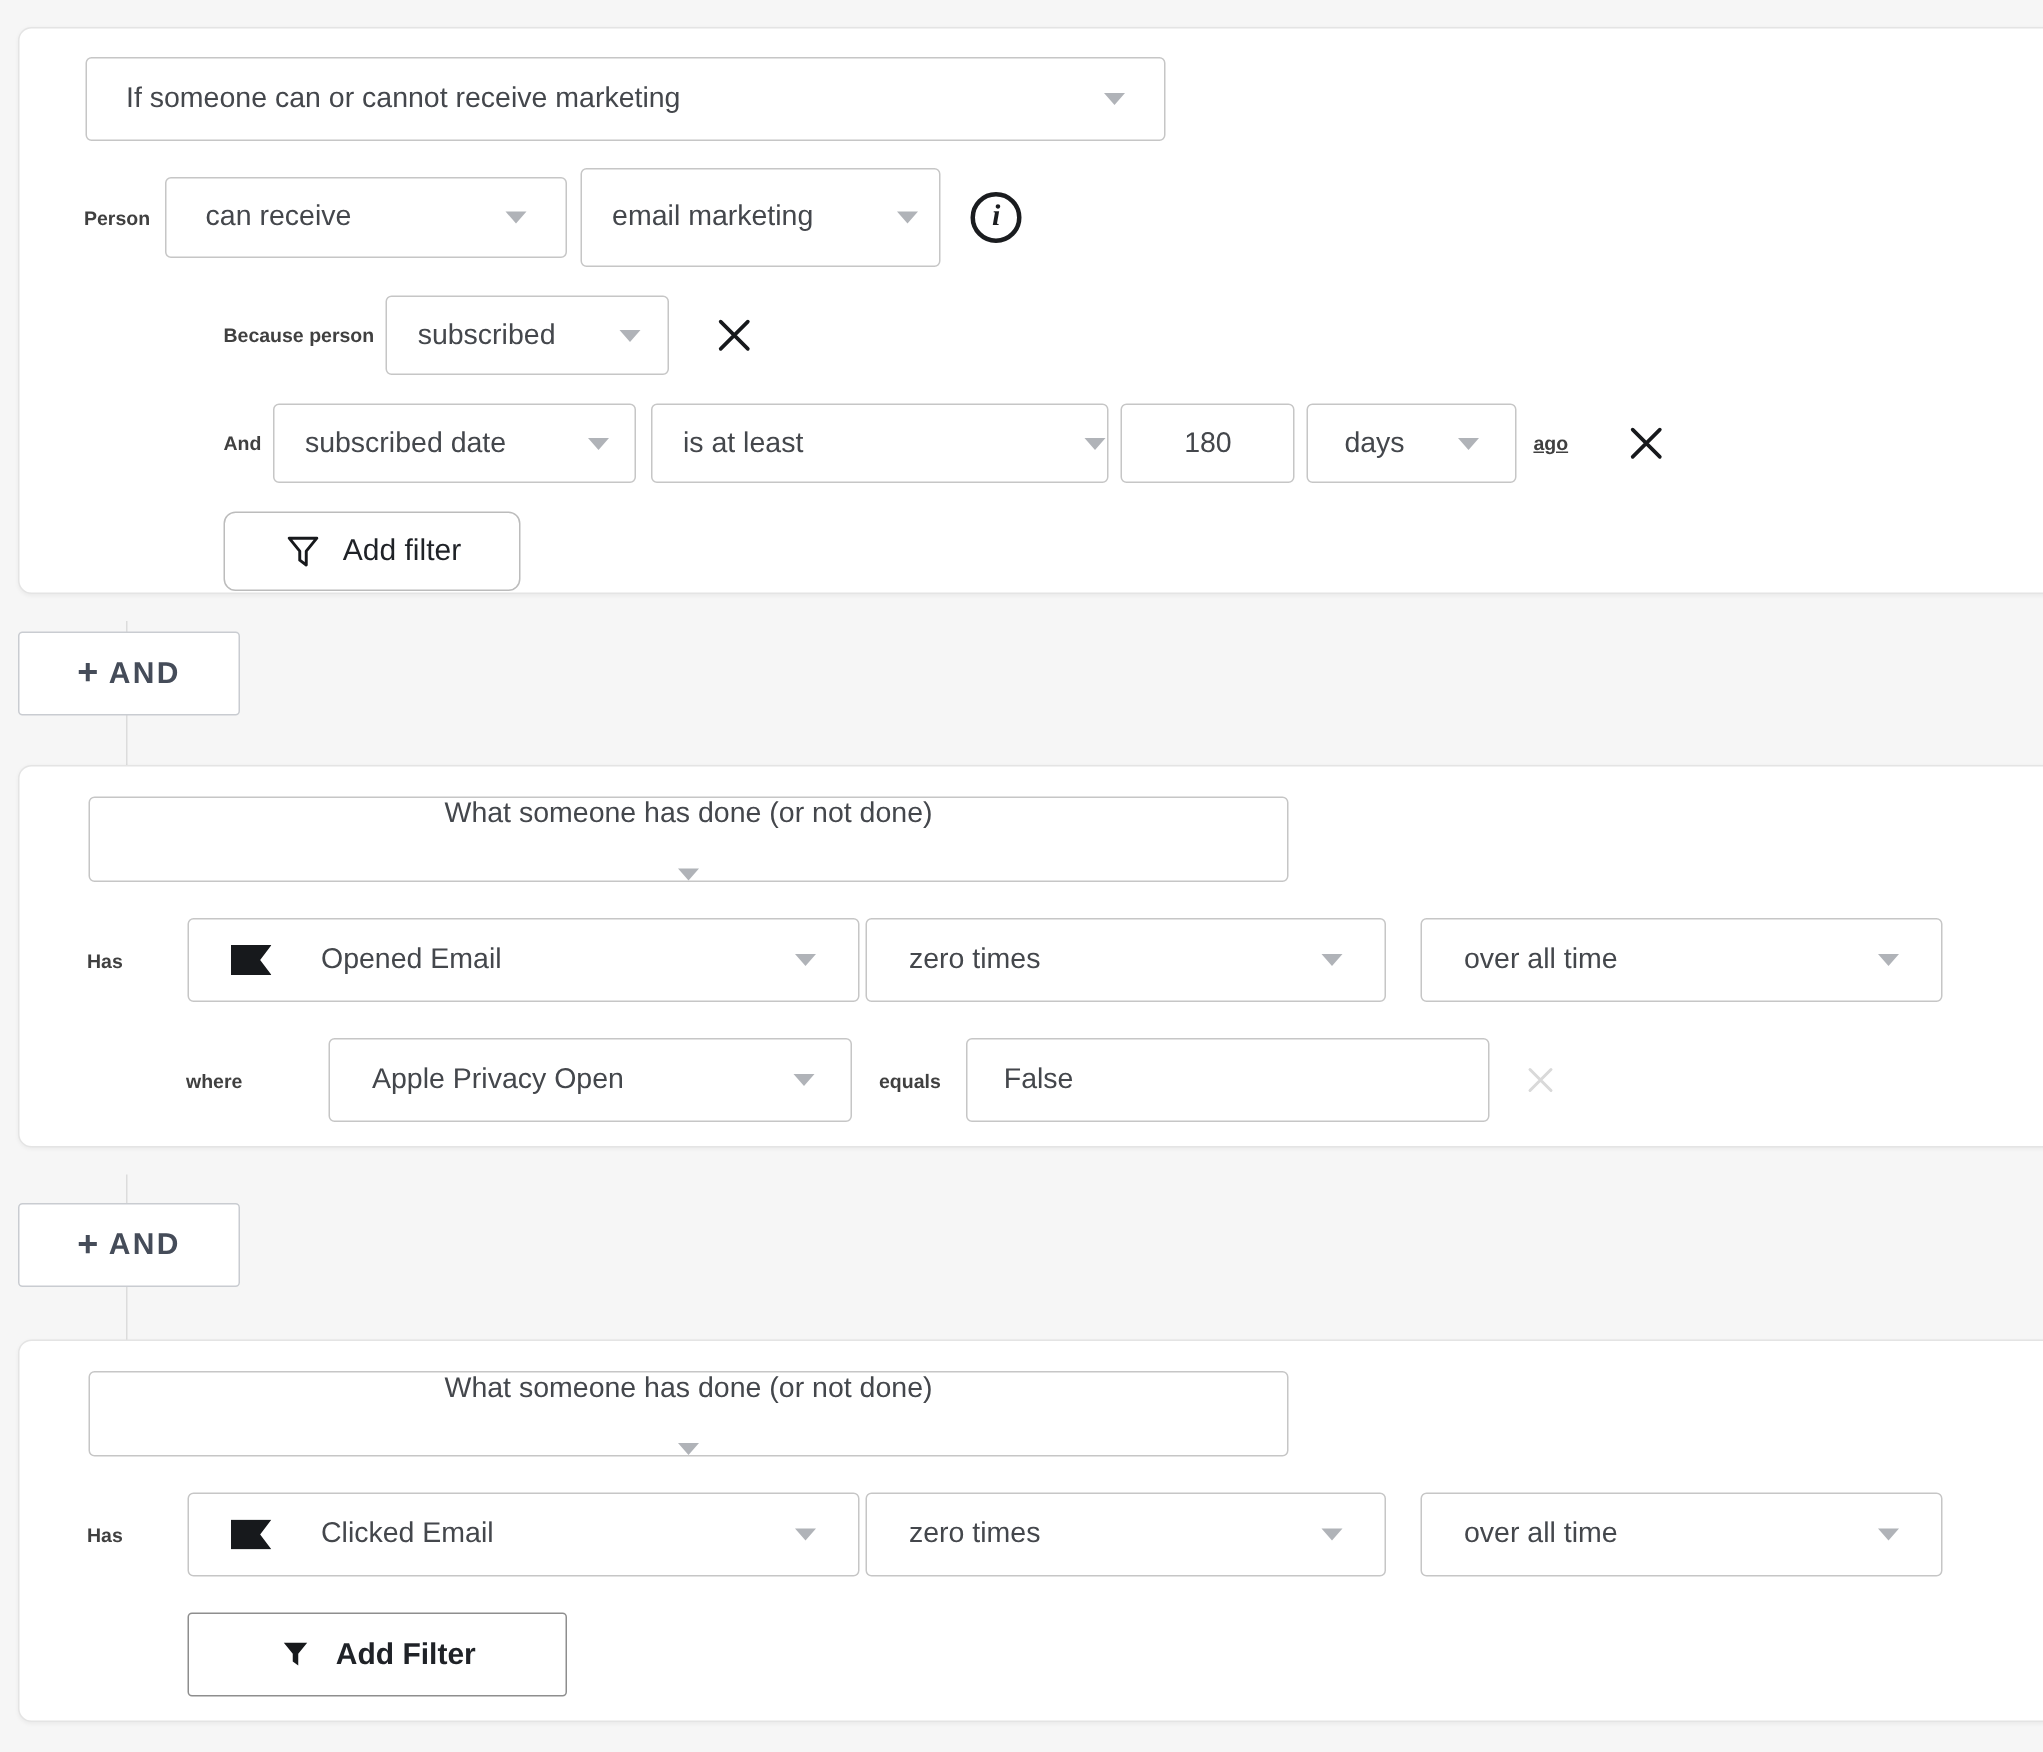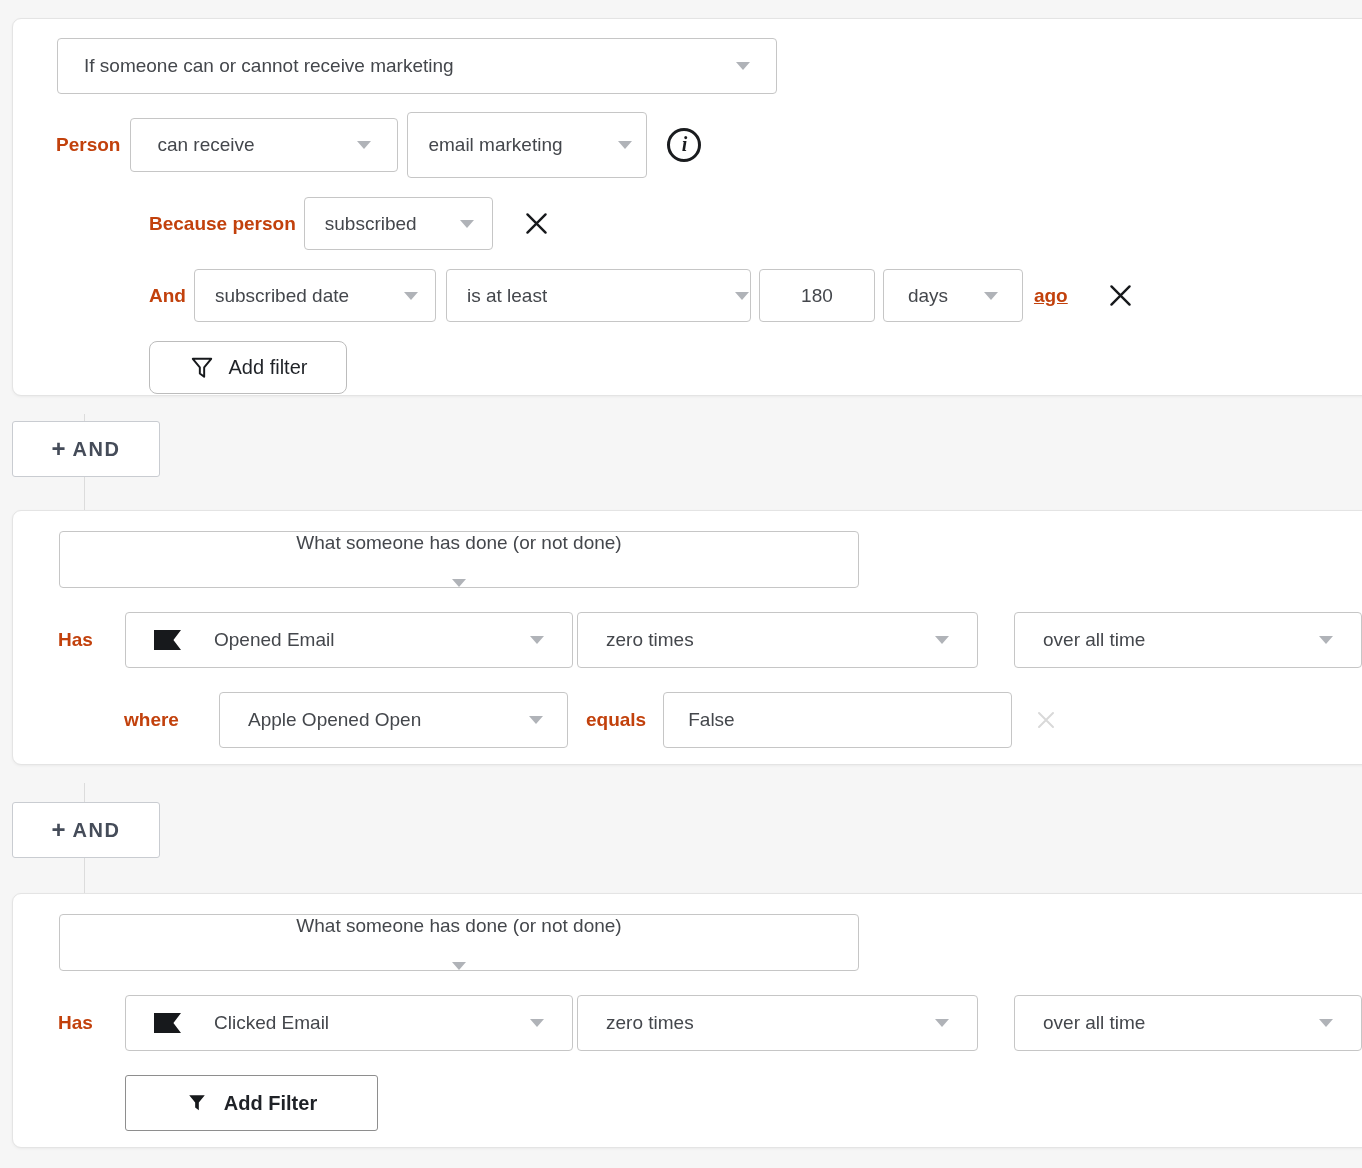--- a/index.html
+++ b/index.html
@@ -50,21 +50,21 @@
     font-size: 19px; color: #44474c; cursor: pointer; gap: 15px;
   }
   .ctl .txt { white-space: nowrap; overflow: hidden; }
 
   .chev {
     width: 0; height: 0; flex: none;
     border-left: 7px solid transparent; border-right: 7px solid transparent;
     border-top: 8px solid #b0b3b8;
   }
 
-  .lbl { font-size: 19px; font-weight: 600; color: #c2410c; white-space: nowrap; }
+  .lbl { font-size: 13px; font-weight: 600; color: #404040; white-space: nowrap; }
 
   .x-btn { background: none; border: none; cursor: pointer; display: flex; align-items: center; }
 
   .flag {
     width: 27px; height: 20px; flex: none; background: #17191c;
     -webkit-clip-path: polygon(0 0, 100% 0, 72% 50%, 100% 100%, 0 100%);
     clip-path: polygon(0 0, 100% 0, 72% 50%, 100% 100%, 0 100%);
   }
 
   .info-icon {
@@ -107,21 +107,21 @@
   }
   .addfilter-btn-1 svg { margin-right: 14px; }
 
   
   .cond-select-wide { margin: 20px 0 0 46px; width: 800px; height: 57px; padding: 0 28px; flex-direction: column; }
   .row-has { margin: 24px 0 0 45px; }
   .has-label { width: 67px; }
   .event-select { width: 448px; height: 56px; padding: 0 28px; margin-right: 4px; }
   .event-select .flag { margin-right: 18px; }
   .event-select .txt { flex: 1; }
-  .freq-select { width: 401px; height: 56px; padding: 0 28px; margin-right: 36px; }
+  .freq-select { width: 347px; height: 56px; padding: 0 28px; margin-right: 23px; }
   .time-select { width: 348px; height: 56px; padding: 0 28px; }
   .row-where { margin: 24px 0 0 111px; }
   .where-label { width: 95px; }
   #property-select { width: 349px; height: 56px; padding: 0 24px 0 28px; }
   .equals-label { margin: 0 17px 0 18px; }
   #value-input { width: 349px; height: 56px; padding-left: 24px; }
   .row-where .x-btn { margin-left: 22px; }
   .row-addfilter3 { margin: 24px 0 0 112px; }
   .addfilter-btn-3 {
     width: 253px; height: 56px; background: #fff;
@@ -230,21 +230,21 @@
       </div>
       <div class="ctl time-select">
         <span class="txt">over all time</span>
         <span class="chev"></span>
       </div>
     </div>
 
     <div class="row row-where">
       <span class="lbl where-label">where</span>
       <div class="ctl" id="property-select">
-        <span class="txt">Apple Opened Open</span>
+        <span class="txt">Apple Privacy Open</span>
         <span class="chev"></span>
       </div>
       <span class="lbl equals-label">equals</span>
       <input class="val" id="value-input" value="False" style="">
       <button class="x-btn">
         <svg width="24" height="24" viewBox="0 0 24 24">
             <path d="M5 5 L19 19 M19 5 L5 19" stroke="#d9d9d9" stroke-width="2" stroke-linecap="round" fill="none"></path>
           </svg>
       </button>
     </div>

